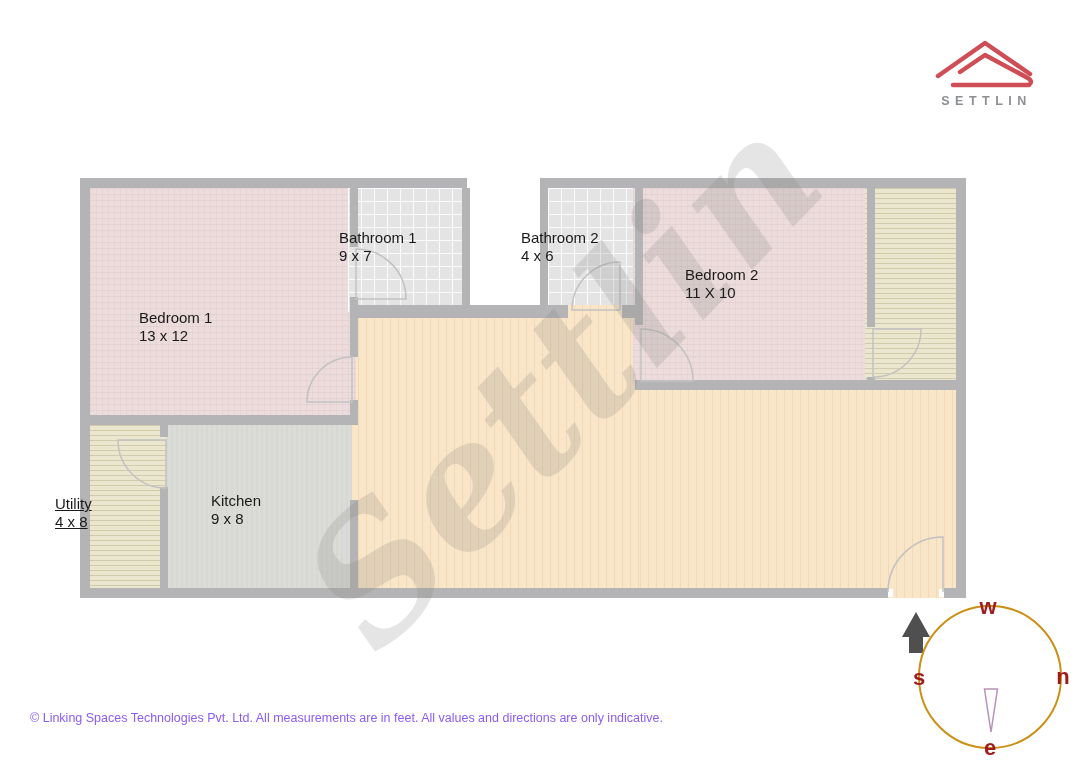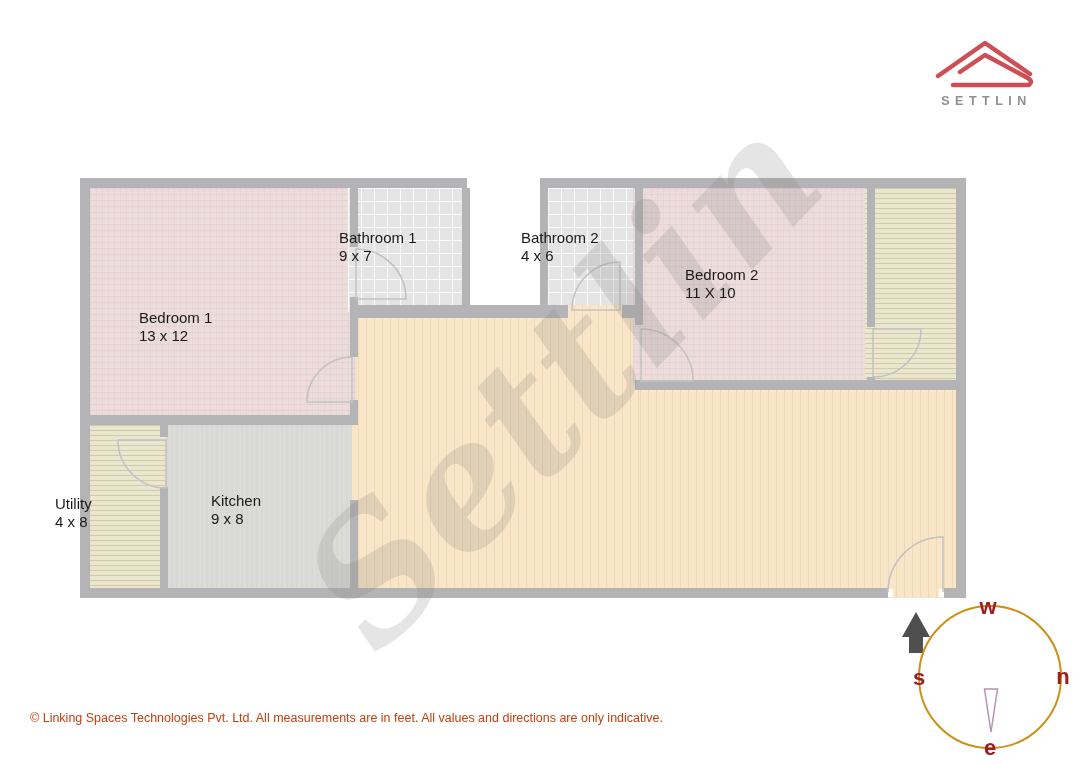--- a/index.html
+++ b/index.html
@@ -28,21 +28,21 @@
     color:rgba(125,125,125,0.20);white-space:nowrap;z-index:4;letter-spacing:2px;}
   .room-label{position:absolute;width:140px;text-align:left;font-size:15px;line-height:18px;
     color:var(--text);z-index:5;}
   .room-label span{display:block;}
   .logo{position:absolute;left:933px;top:34px;width:102px;z-index:6;text-align:center;}
   .logo svg{display:block;}
   .logo-text{margin-top:4px;font-size:12.5px;font-weight:700;letter-spacing:5.5px;
     color:var(--logo-gray);padding-left:5px;}
   .compass-letter{position:absolute;z-index:6;transform:translate(-50%,-50%);
     font-size:22px;font-weight:600;color:var(--compass-letter);}
-  .footer-note{position:absolute;left:30px;top:711px;font-size:12.5px;color:#c2410c;z-index:6;}
+  .footer-note{position:absolute;left:30px;top:711px;font-size:12.5px;color:#8b5cf6;z-index:6;}
 </style>
 </head>
 <body>
 
 <div class="canvas">
 
   <div class="fill hall-fill" style="left:350px;top:305px;width:290px;height:293px;"></div>
   <div class="fill hall-fill" style="left:640px;top:384px;width:318px;height:214px;"></div>
   <div class="fill bedroom-fill" style="left:90px;top:188px;width:266px;height:232px;"></div>
   <div class="fill tile-fill" style="left:348px;top:188px;width:114px;height:124px;"></div>
@@ -101,21 +101,21 @@
     <span>9 x 7</span>
   </div>
   <div class="room-label" style="left:521px;top:229px;">
     <span>Bathroom 2</span>
     <span>4 x 6</span>
   </div>
   <div class="room-label" style="left:685px;top:266px;">
     <span>Bedroom 2</span>
     <span>11 X 10</span>
   </div>
-  <div class="room-label" style="left:55px;top:495px;">
+  <div class="room-label" style="left:55px;top:495px;text-decoration:underline;">
     <span>Utility</span>
     <span>4 x 8</span>
   </div>
   <div class="room-label" style="left:211px;top:492px;">
     <span>Kitchen</span>
     <span>9 x 8</span>
   </div>
 
   <div class="logo">
     <svg width="102" height="56" viewBox="0 0 102 56">

